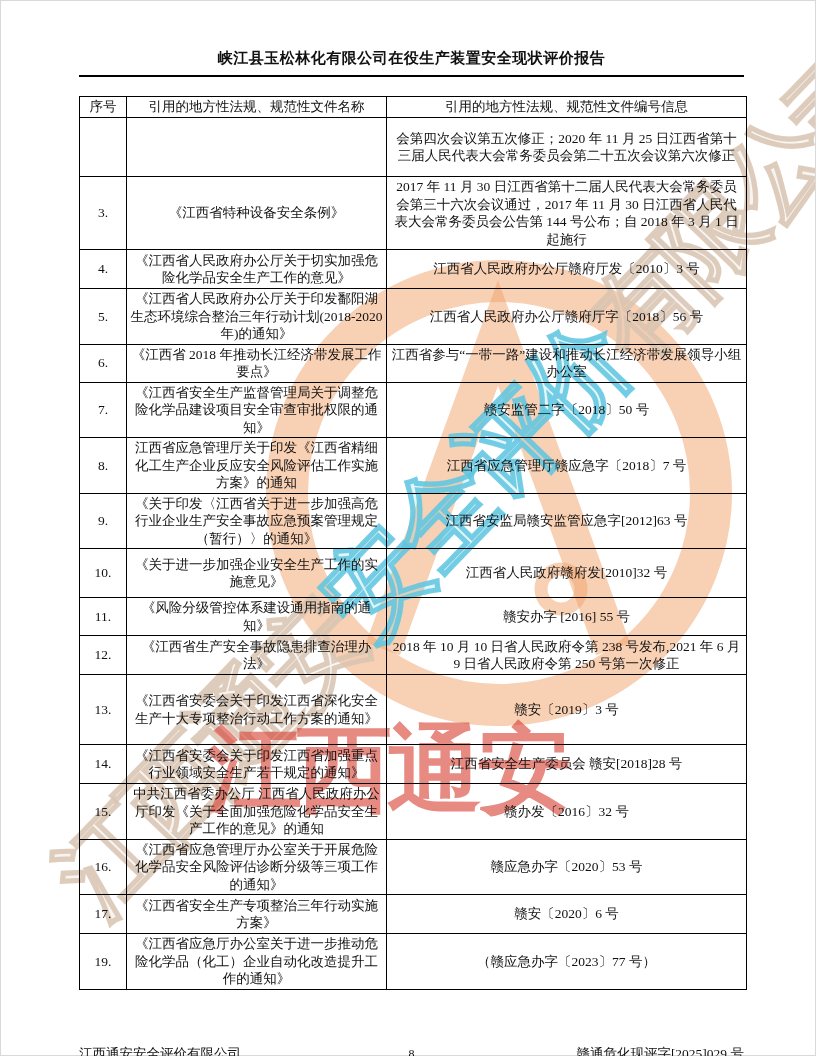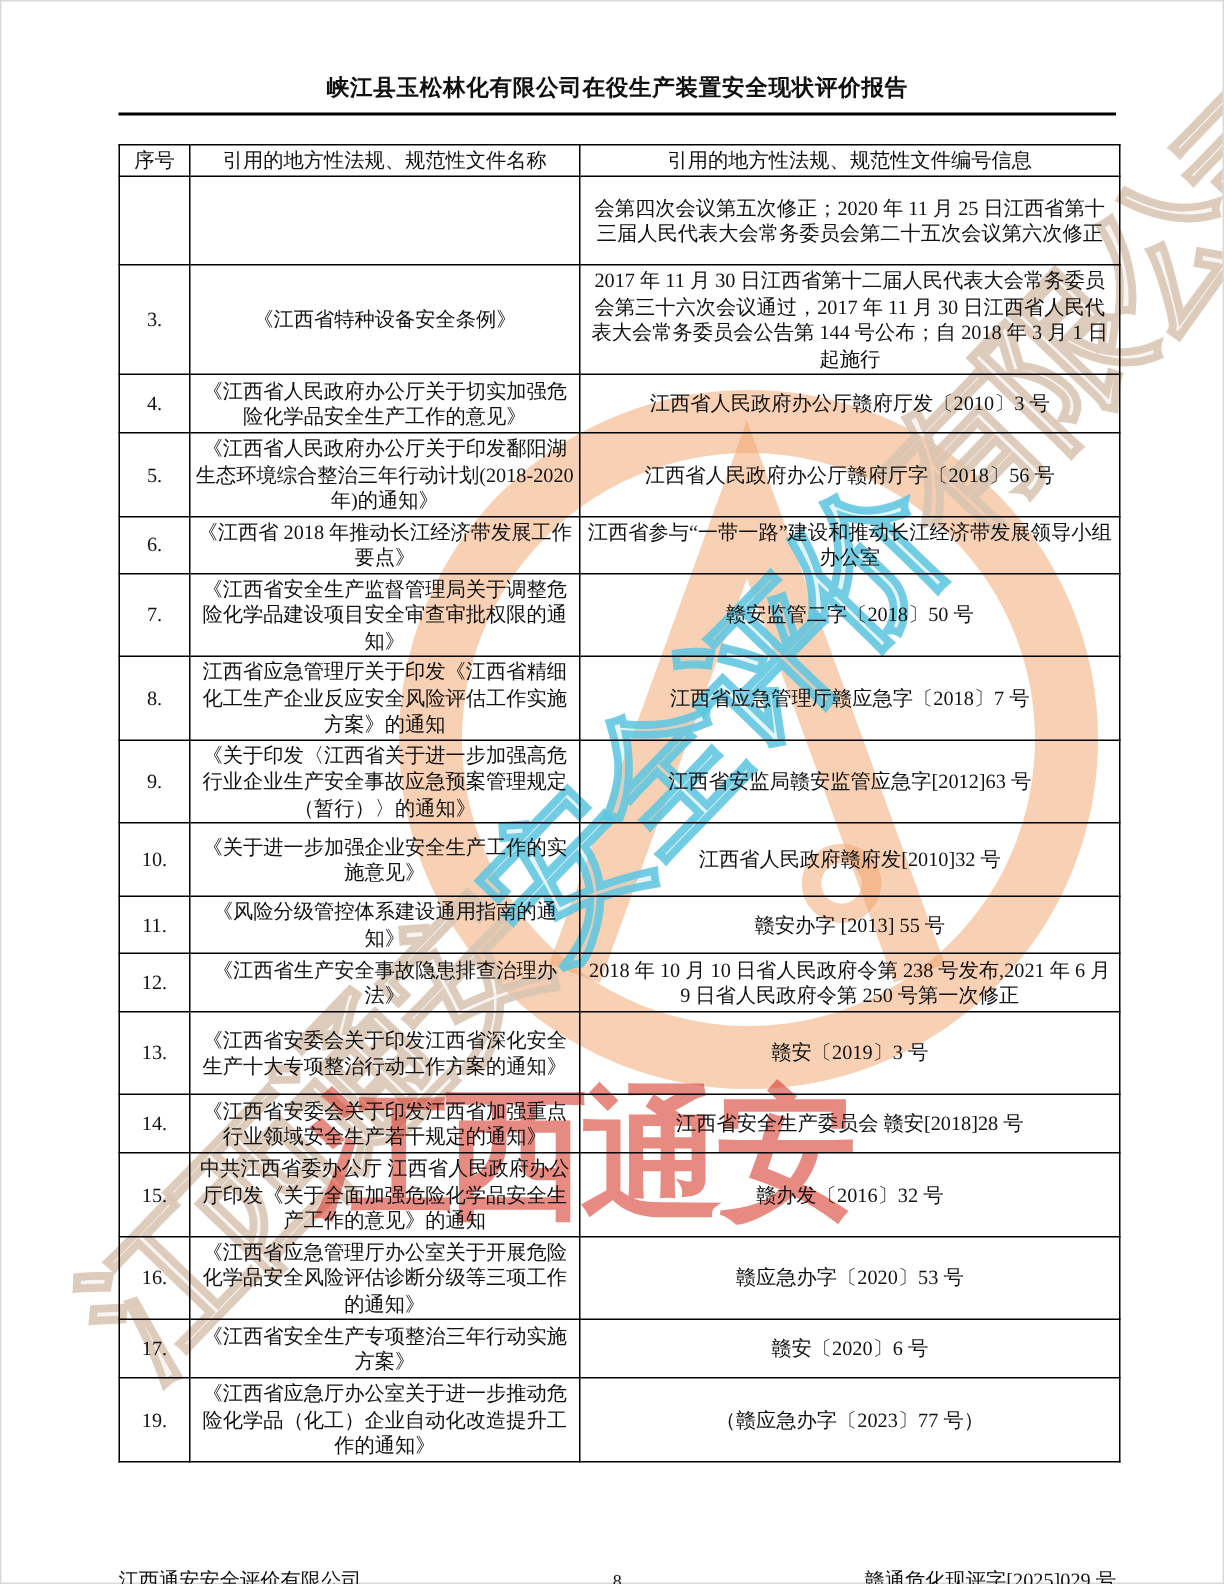--- a/index.html
+++ b/index.html
@@ -163,28 +163,28 @@
             <td class="col-info">江西省安监局赣安监管应急字[2012]63 号</td>
           </tr>
           <tr style="height: 49px;">
             <td class="col-num">10.</td>
             <td class="col-name">《关于进一步加强企业安全生产工作的实施意见》</td>
             <td class="col-info">江西省人民政府赣府发[2010]32 号</td>
           </tr>
           <tr style="height: 38px;">
             <td class="col-num">11.</td>
             <td class="col-name">《风险分级管控体系建设通用指南的通知》</td>
-            <td class="col-info">赣安办字 [2013] 55 号</td>
+            <td class="col-info">赣安办字 [2016] 55 号</td>
           </tr>
           <tr style="height: 39px;">
             <td class="col-num">12.</td>
             <td class="col-name">《江西省生产安全事故隐患排查治理办法》</td>
             <td class="col-info">2018 年 10 月 10 日省人民政府令第 238 号发布,2021 年 6 月 9 日省人民政府令第 250 号第一次修正</td>
           </tr>
-          <tr style="height: 55px;">
+          <tr style="height: 70px;">
             <td class="col-num">13.</td>
             <td class="col-name">《江西省安委会关于印发江西省深化安全生产十大专项整治行动工作方案的通知》</td>
             <td class="col-info">赣安〔2019〕3 号</td>
           </tr>
           <tr style="height: 39px;">
             <td class="col-num">14.</td>
             <td class="col-name">《江西省安委会关于印发江西省加强重点行业领域安全生产若干规定的通知》</td>
             <td class="col-info">江西省安全生产委员会 赣安[2018]28 号</td>
           </tr>
           <tr style="height: 52px;">

